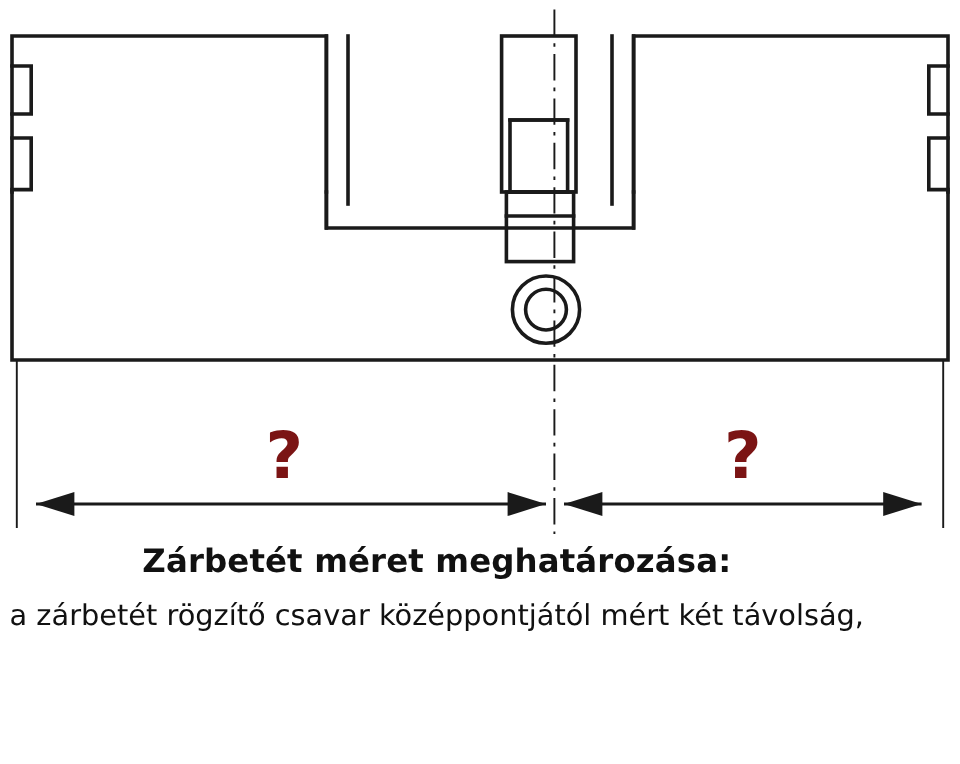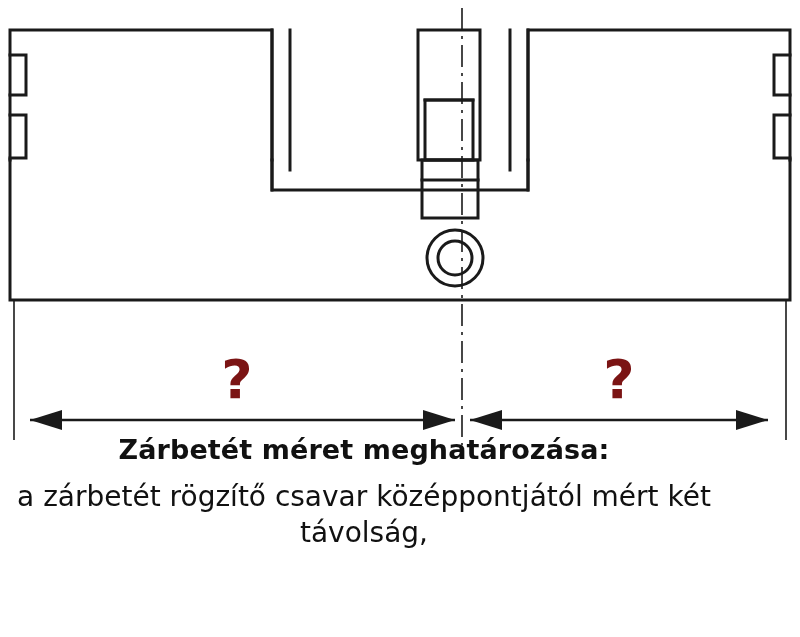--- a/index.html
+++ b/index.html
@@ -22,33 +22,33 @@
   .diagram {
     position: absolute;
     left: 0;
     top: 0;
     width: 800px;
     height: 450px;
   }
   .caption-block {
     position: absolute;
     left: 0;
-    top: 433px;
+    top: 452px;
     width: 728px;
     text-align: center;
   }
   .caption-title {
     font-size: 27px;
     font-weight: bold;
     line-height: 1.25;
     margin: 0 0 12px 0;
     letter-spacing: 0.1px;
   }
   .caption-line {
-    font-size: 28px;
+    font-size: 24px;
     font-weight: normal;
     line-height: 1.3;
     margin: 0;
   }
   svg { display: block; }
   .qmark {
     fill: #7b1414;
     font-family: "DejaVu Sans", sans-serif;
     font-size: 54px;
     font-weight: bold;

